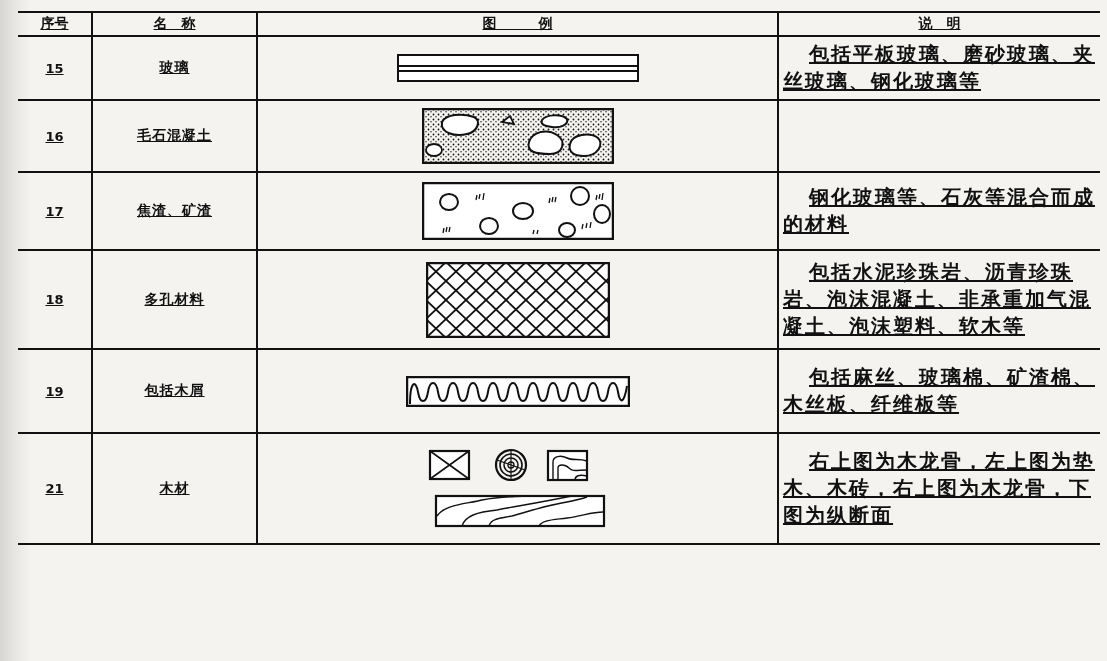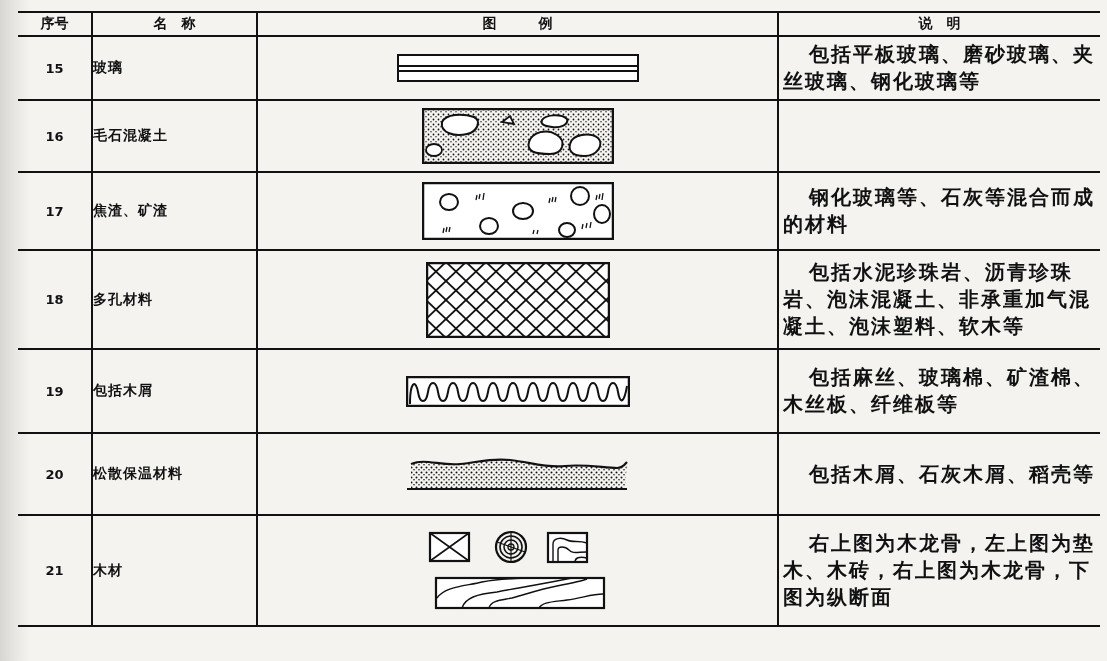--- a/index.html
+++ b/index.html
@@ -11,34 +11,35 @@
   }
   .page-edge {
     position:absolute; left:0; top:0; width:30px; height:661px;
     background:linear-gradient(90deg,#d8d6d2 0%,#ebe9e6 60%,rgba(244,243,240,0) 100%);
   }
   table.legend {
     position:absolute; left:18px; top:11px;
     width:1082px;
     border-collapse:collapse;
     table-layout:fixed;
+    text-decoration:underline;
   }
   table.legend th, table.legend td {
     border-top:2px solid #111;
     border-bottom:2px solid #111;
     padding:0;
     vertical-align:middle;
     font-weight:bold;
   }
   table.legend th + th, table.legend td + td { border-left:2px solid #111; }
   table.legend th {
     height:22px; font-size:14px; text-align:center; letter-spacing:0;
   }
   .c-no { width:72px; text-align:center; font-size:13px; }
-  .c-name { width:163px; font-size:14px; letter-spacing:1px; }
+  .c-name { width:163px; text-align:center; font-size:14px; letter-spacing:1px; }
   .c-fig { width:519px; text-align:center; }
   .c-desc { font-size:20px; line-height:27px; padding:0 4px 0 4px !important; text-align:left; letter-spacing:2px; }
   .c-desc .indent { display:inline-block; width:26px; }
   td.c-no { text-align:center; }
   .fig { display:inline-block; vertical-align:middle; }
   svg { display:block; }
 </style>
 </head>
 <body>
 
@@ -184,40 +185,20 @@
         <span class="fig">
           <svg width="224" height="31" viewBox="0 0 224 31">
             <rect x="1" y="1" width="222" height="29" fill="#fff" stroke="#111" stroke-width="2.5"></rect>
             <path d="M4,28 C4,4 10,4 12,16 C14,28 20,28 22,16 C24,4 30,4 32,16 C34,28 40,28 42,16 C44,4 50,4 52,16 C54,28 60,28 62,16 C64,4 70,4 72,16 C74,28 80,28 82,16 C84,4 90,4 92,16 C94,28 100,28 102,16 C104,4 110,4 112,16 C114,28 120,28 122,16 C124,4 130,4 132,16 C134,28 140,28 142,16 C144,4 150,4 152,16 C154,28 160,28 162,16 C164,4 170,4 172,16 C174,28 180,28 182,16 C184,4 190,4 192,16 C194,28 200,28 202,16 C204,4 210,4 212,16 C214,28 218,28 221,10" fill="none" stroke="#111" stroke-width="2"></path>
           </svg>
         </span>
       </td>
       <td class="c-desc"><span class="indent"></span><span>包括麻丝、玻璃棉、矿渣棉、木丝板、纤维板等</span></td>
     </tr>
 
-    <tr style="height:82px">
-      <td class="c-no">20</td>
-      <td class="c-name">松散保温材料</td>
-      <td class="c-fig">
-        <span class="fig">
-          <svg width="226" height="36" viewBox="0 0 226 36">
-            <defs>
-              <pattern id="dots2" width="5" height="5" patternUnits="userSpaceOnUse">
-                <circle cx="1.5" cy="1.5" r="1" fill="#111"></circle>
-                <circle cx="4" cy="3.8" r="0.8" fill="#111"></circle>
-              </pattern>
-            </defs>
-            <path d="M6,8 C20,2 35,10 55,8 C75,6 85,2 105,4 C125,6 140,12 160,10 C180,8 200,12 212,12 C218,12 220,8 222,6 L220,32 L6,32 Z" fill="url(#dots2)"></path>
-            <path d="M6,8 C20,2 35,10 55,8 C75,6 85,2 105,4 C125,6 140,12 160,10 C180,8 200,12 212,12 C218,12 220,8 222,6" fill="none" stroke="#111" stroke-width="2.2"></path>
-            <line x1="2" y1="33" x2="222" y2="33" stroke="#111" stroke-width="2.2"></line>
-          </svg>
-        </span>
-      </td>
-      <td class="c-desc"><span class="indent"></span><span>包括木屑、石灰木屑、稻壳等</span></td>
-    </tr>
 
     <tr style="height:111px">
       <td class="c-no">21</td>
       <td class="c-name">木材</td>
       <td class="c-fig">
         <span class="fig">
           <svg width="182" height="86" viewBox="0 0 182 86">
             <g>
               <rect x="3" y="5" width="39" height="28" fill="#fff" stroke="#111" stroke-width="2.2"></rect>
               <line x1="3" y1="5" x2="42" y2="33" stroke="#111" stroke-width="1.6"></line>

